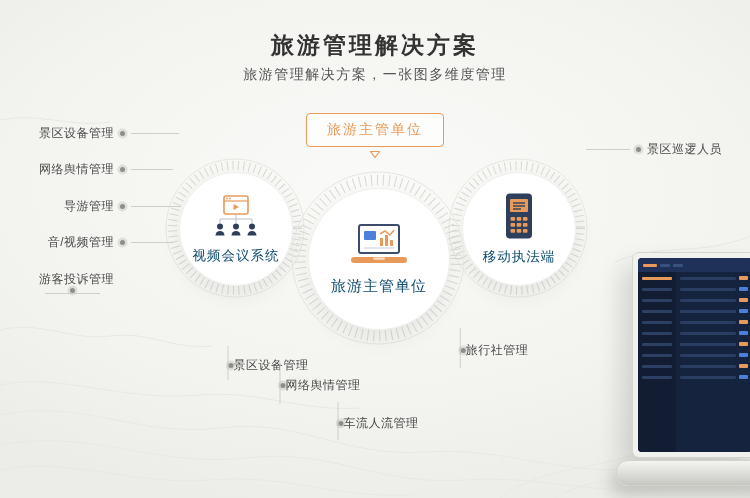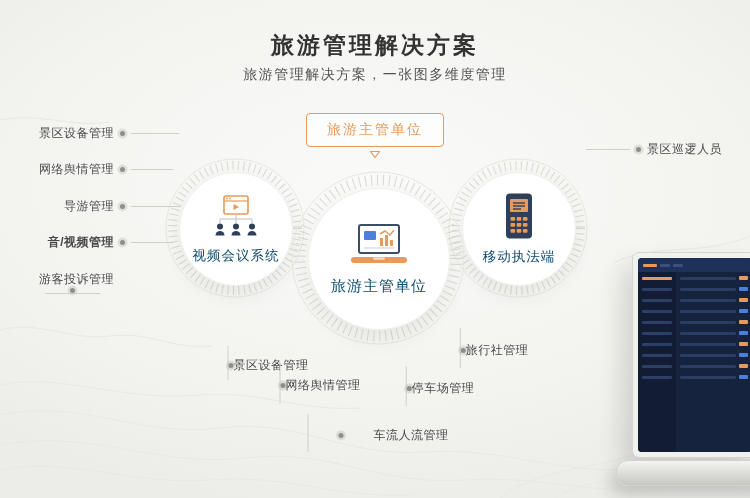--- a/index.html
+++ b/index.html
@@ -199,21 +199,21 @@
   <div class="leader-left" style="left:30px; top:161px;">
     <span class="txt">网络舆情管理</span>
     <span class="dot"></span>
     <span class="hline" style="width:42px;"></span>
   </div>
   <div class="leader-left" style="left:30px; top:198px;justify-content:flex-end;">
     <span class="txt">导游管理</span>
     <span class="dot"></span>
     <span class="hline" style="width:50px;"></span>
   </div>
-  <div class="leader-left" style="left:30px; top:234px;font-weight:bold;">
+  <div class="leader-left" style="left:30px; top:234px;">
     <span class="txt">音/视频管理</span>
     <span class="dot"></span>
     <span class="hline" style="width:42px;"></span>
   </div>
   <div class="leader-left" style="left:30px; top:271px;flex-direction:column;">
     <span class="txt">游客投诉管理</span>
     <span class="dot"></span>
     <span class="hline" style="width:55px;"></span>
   </div>
 
@@ -226,29 +226,24 @@
   <div class="leader-bottom" style="left:268px; top:346px;">
     <span class="vline" style="height:34px;"></span>
     <span class="dot"></span>
     <span class="txt">景区设备管理</span>
   </div>
   <div class="leader-bottom" style="left:320px; top:362px;">
     <span class="vline" style="height:42px;"></span>
     <span class="dot"></span>
     <span class="txt">网络舆情管理</span>
   </div>
-  <div class="leader-bottom" style="left:378px; top:414px;gap:30px;">
+  <div class="leader-bottom" style="left:378px; top:402px;">
     <span class="vline" style="height:38px;"></span>
     <span class="dot"></span>
     <span class="txt">车流人流管理</span>
-  </div>
-  <div class="leader-bottom" style="left:440px; top:366px;">
-    <span class="vline" style="height:40px;"></span>
-    <span class="dot"></span>
-    <span class="txt">停车场管理</span>
   </div>
   <div class="leader-bottom" style="left:494px; top:328px;">
     <span class="vline" style="height:40px;"></span>
     <span class="dot"></span>
     <span class="txt">旅行社管理</span>
   </div>
 
   <div class="monitor">
     <div class="monitor-frame">
       <div class="screen">

